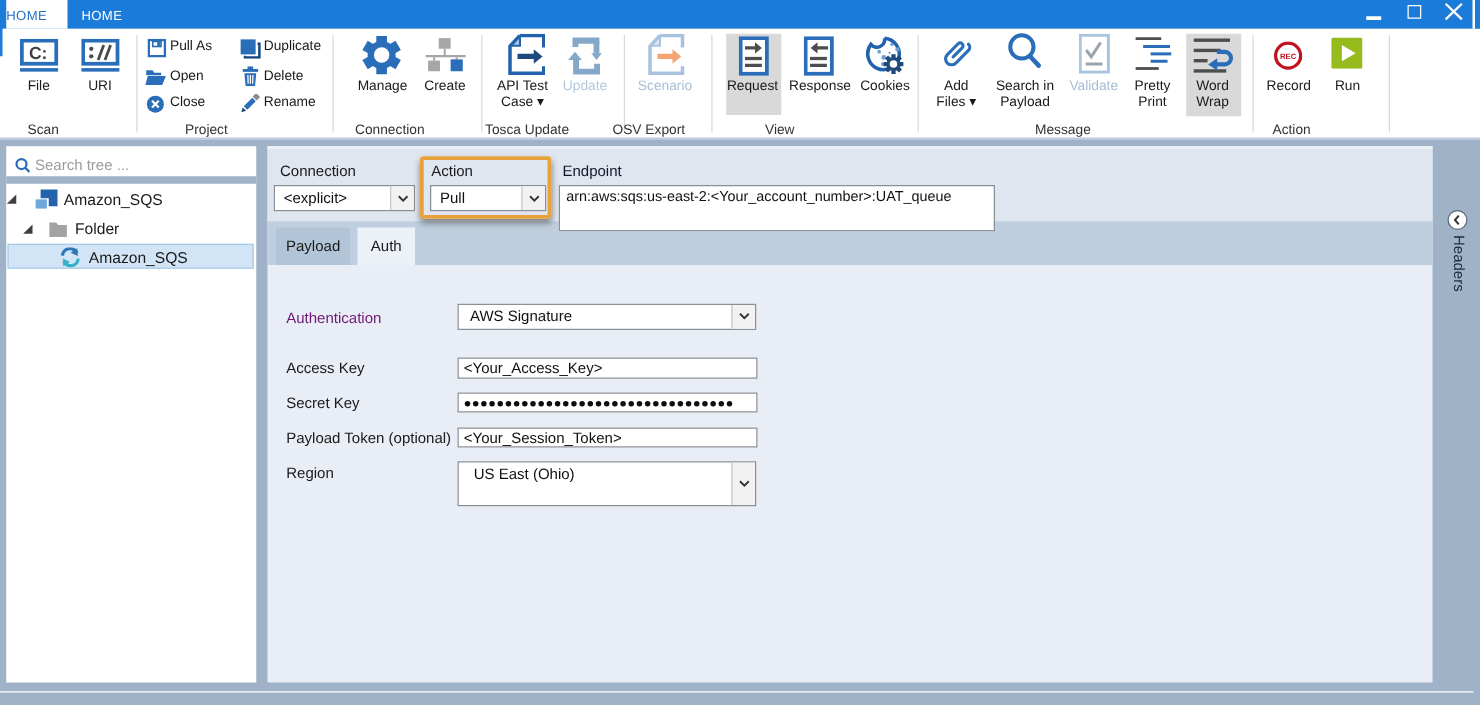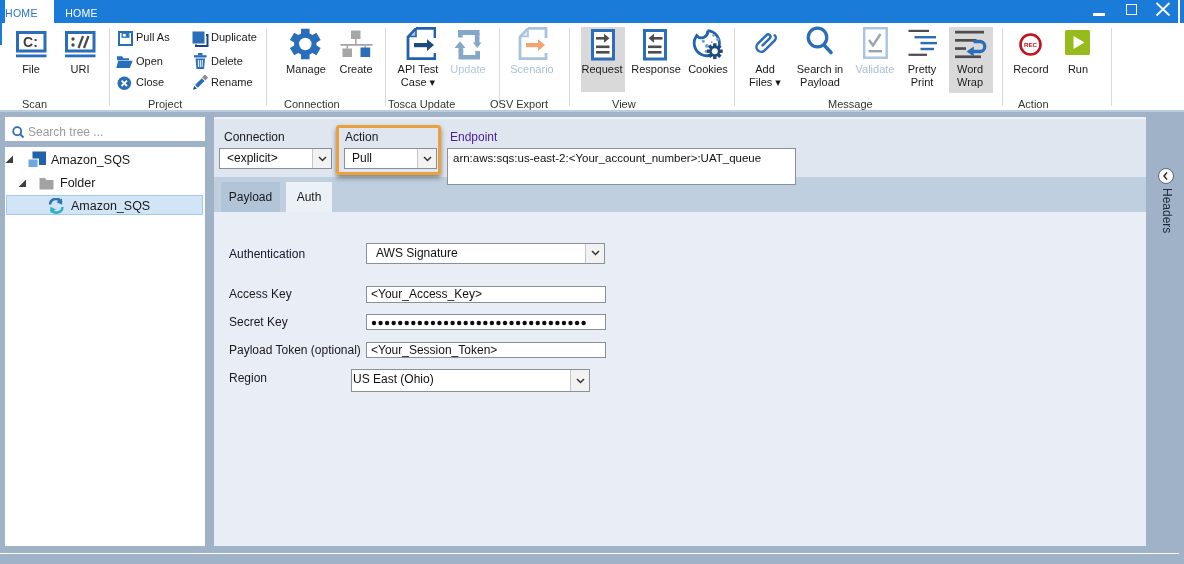--- a/index.html
+++ b/index.html
@@ -280,38 +280,38 @@
 
 <div class="ab" style="left:214px;top:117px;width:932px;height:429px;background:#e9edf5"></div>
 <div class="ab" style="left:214px;top:117px;width:932px;height:59.5px;background:#e0e6f0"></div>
 <div class="ab" style="left:214px;top:117px;width:932px;height:1.5px;background:#eef2f8"></div>
 <div class="ab" style="left:214px;top:176.5px;width:932px;height:35px;background:#c0cfdf"></div>
 <div class="ab" style="left:221px;top:181.5px;width:59px;height:30px;background:#b2c4d7;font-size:12px;color:#1a1a1a;text-align:center;line-height:30px">Payload</div>
 <div class="ab" style="left:286px;top:181.5px;width:46px;height:30px;background:#ecf0f7;font-size:12px;color:#1a1a1a;text-align:center;line-height:30px">Auth</div>
 
 <div class="ab" style="left:224px;top:130px;font-size:12px;color:#1a1a1a">Connection</div>
 <div class="ab" style="left:345px;top:130px;font-size:12px;color:#1a1a1a">Action</div>
-<div class="ab" style="left:450px;top:130px;font-size:12px;color:#4c1d95">Endpoint</div>
+<div class="ab" style="left:450px;top:130px;font-size:12px;color:#0f172a">Endpoint</div>
 
 <div class="inp" style="left:219px;top:148px;width:113px;height:21px;line-height:19px;padding-left:7px">&lt;explicit&gt;
 <span class="cbtn">
       <svg width="9" height="6">
         <path d="M1,1 L4.5,4.5 L8,1" fill="none" stroke="#333" stroke-width="1.5"></path>
       </svg>
     </span></div>
 <div class="ab" style="left:336px;top:124.5px;width:105px;height:50.5px;border:3px solid #e9a23b;border-radius:3px;box-shadow:0 3px 5px rgba(50,50,50,0.55)"></div>
 <div class="inp" style="left:344px;top:148px;width:93px;height:21px;line-height:19px;padding-left:7px">Pull
 <span class="cbtn">
       <svg width="9" height="6">
         <path d="M1,1 L4.5,4.5 L8,1" fill="none" stroke="#333" stroke-width="1.5"></path>
       </svg>
     </span></div>
 <div class="inp" style="left:447px;top:148px;width:349px;height:37px;line-height:19px;padding-left:5px;font-size:11.5px">arn:aws:sqs:us-east-2:&lt;Your_account_number&gt;:UAT_queue</div>
 
-<div class="ab" style="left:229px;top:247px;font-size:12px;color:#0f172a">Authentication</div>
+<div class="ab" style="left:229px;top:247px;font-size:12px;color:#701a75">Authentication</div>
 <div class="ab" style="left:229px;top:287px;font-size:12px;color:#1a1a1a">Access Key</div>
 <div class="ab" style="left:229px;top:315px;font-size:12px;color:#1a1a1a">Secret Key</div>
 <div class="ab" style="left:229px;top:343px;font-size:12px;color:#1a1a1a">Payload Token (optional)</div>
 <div class="ab" style="left:229px;top:371px;font-size:12px;color:#1a1a1a">Region</div>
 
 <div class="inp" style="left:366px;top:242.5px;width:239px;height:21px;line-height:19px;padding-left:9px">AWS Signature
 <span class="cbtn">
       <svg width="9" height="6">
         <path d="M1,1 L4.5,4.5 L8,1" fill="none" stroke="#333" stroke-width="1.5"></path>
       </svg>
@@ -349,21 +349,21 @@
         <circle cx="173.3" cy="8" r="2.2"></circle>
         <circle cx="179.85" cy="8" r="2.2"></circle>
         <circle cx="186.4" cy="8" r="2.2"></circle>
         <circle cx="192.95" cy="8" r="2.2"></circle>
         <circle cx="199.5" cy="8" r="2.2"></circle>
         <circle cx="206.05" cy="8" r="2.2"></circle>
         <circle cx="212.6" cy="8" r="2.2"></circle>
       </g>
     </svg></div>
 <div class="inp" style="left:366px;top:341.5px;width:240px;height:16.5px;line-height:15px;padding-left:4px">&lt;Your_Session_Token&gt;</div>
-<div class="inp" style="left:351px;top:369px;width:239px;height:23px;line-height:19px;padding-left:1px">US East (Ohio)
+<div class="inp" style="left:366px;top:369px;width:239px;height:36px;line-height:19px;padding-left:12px">US East (Ohio)
 <span class="cbtn">
       <svg width="9" height="6">
         <path d="M1,1 L4.5,4.5 L8,1" fill="none" stroke="#333" stroke-width="1.5"></path>
       </svg>
     </span></div>
 
 <div class="ab" style="left:1158px;top:168px;width:16px;height:16px;background:#fff;border:1.5px solid #5a6a79;border-radius:50%"></div>
 <svg class="ico" style="left:1160px;top:170px" width="12" height="12">
     <path d="M7,2.5 L4,6 L7,9.5" fill="none" stroke="#333" stroke-width="1.6"></path>
   </svg>

